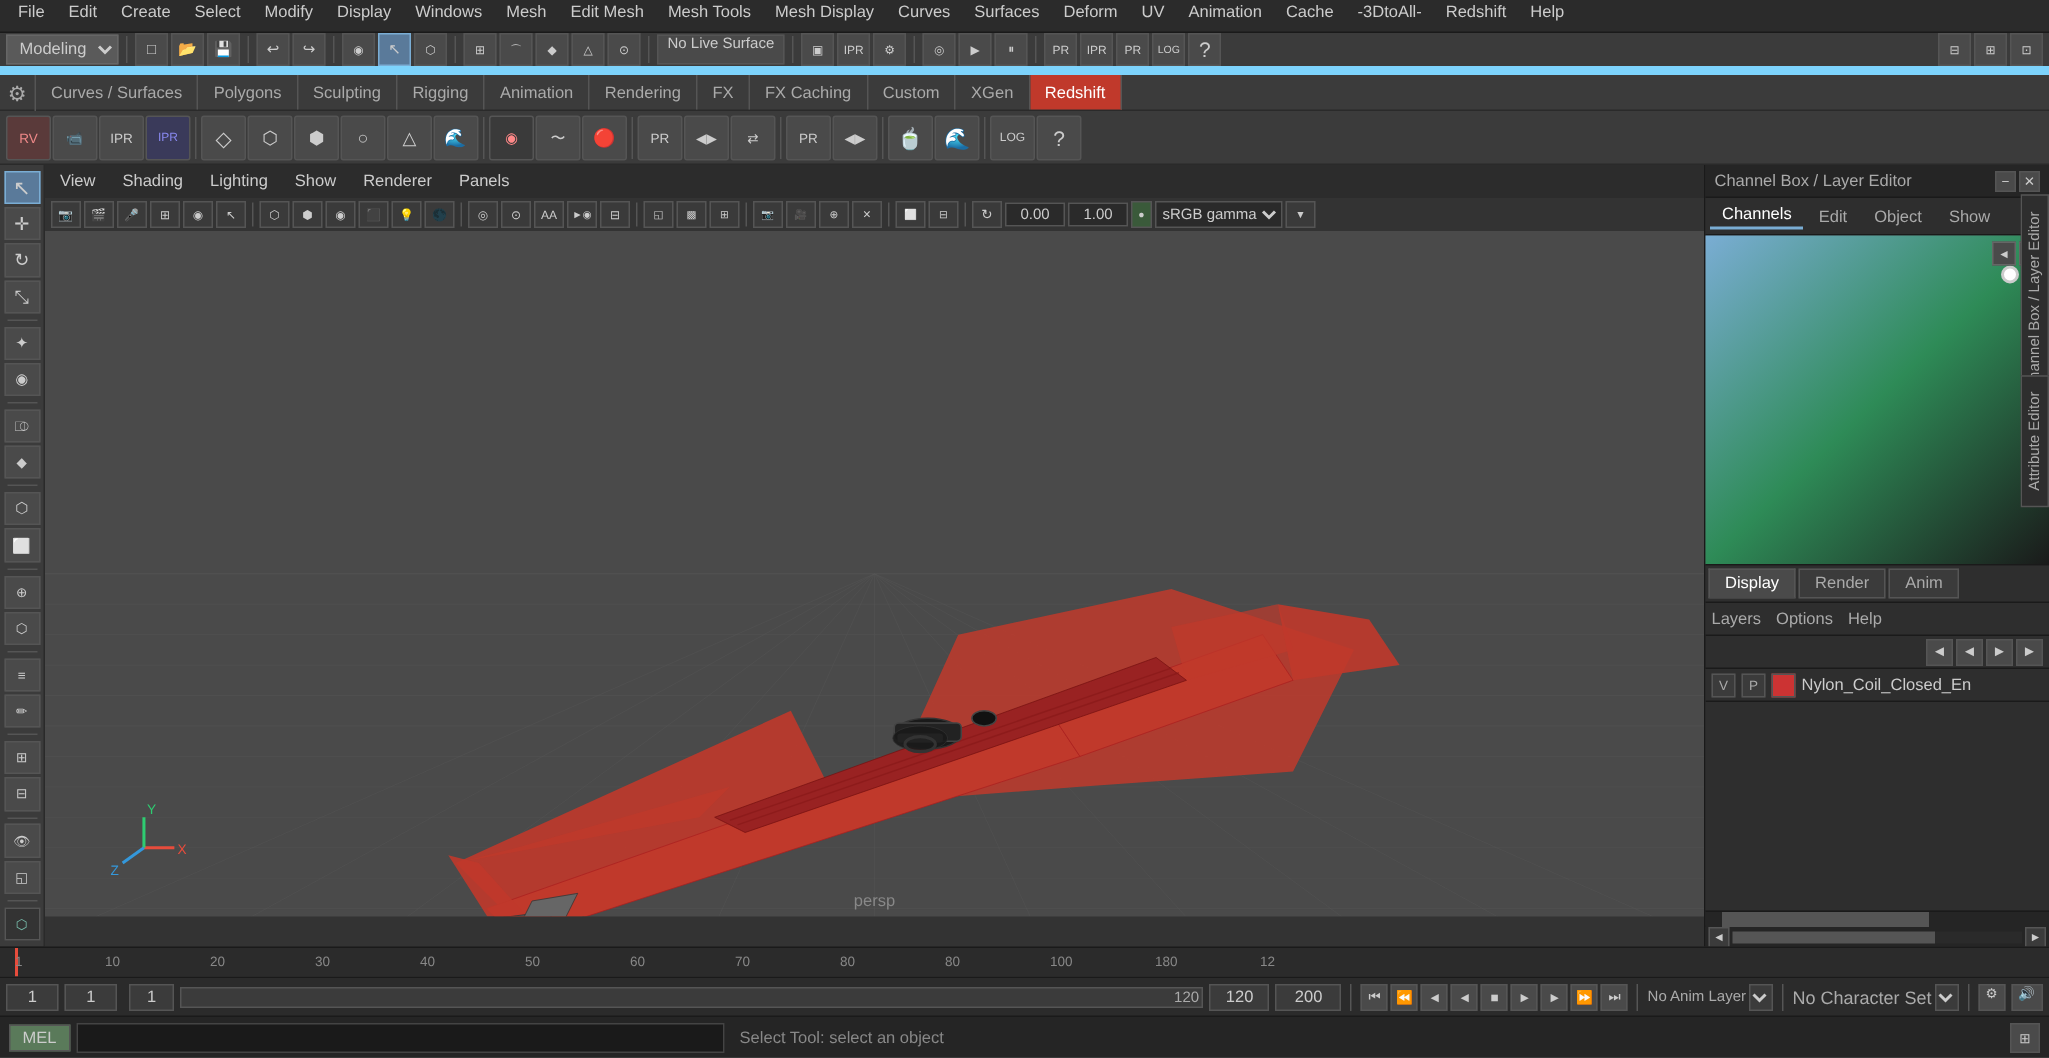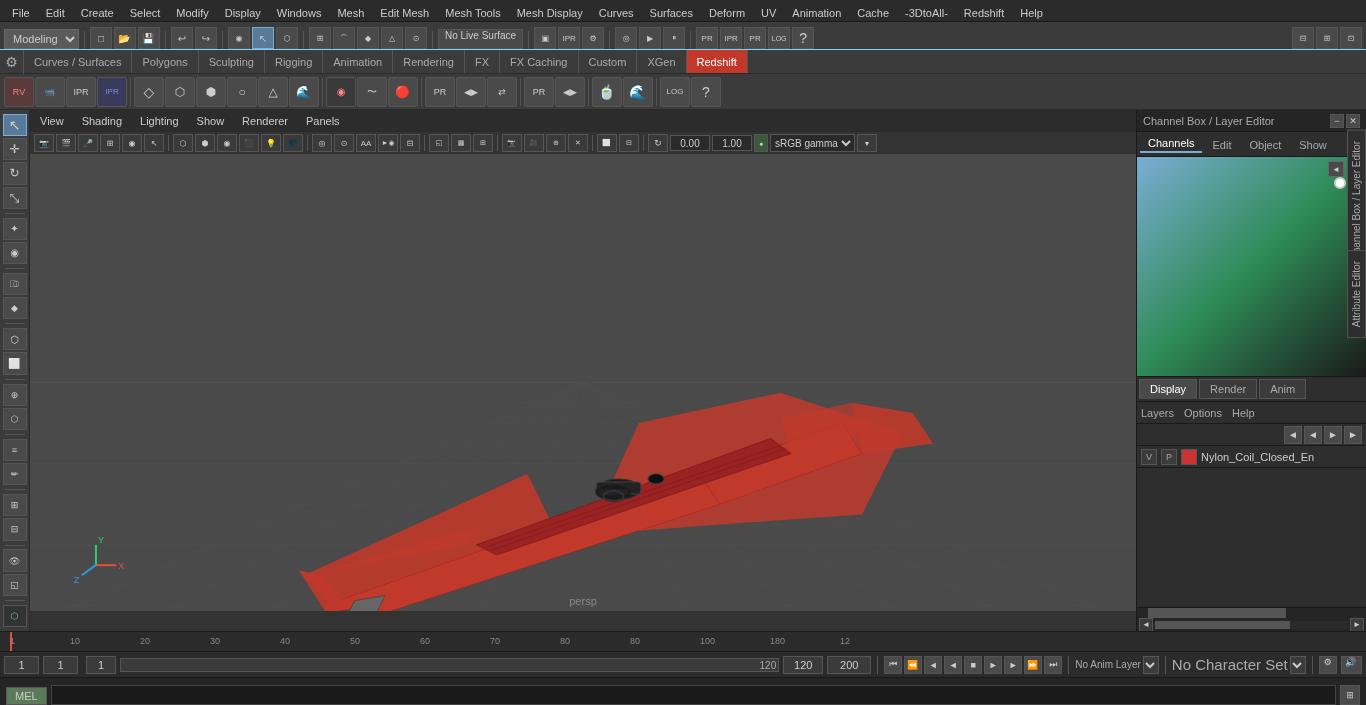--- a/index.html
+++ b/index.html
@@ -1,23 +1,23 @@
 <!DOCTYPE html>
 <html><head>
   <meta charset="utf-8">
   <style>
     * { margin: 0; padding: 0; box-sizing: border-box; }
     body { width: 1366px; height: 705px; background: #3b3b3b; font-family: 'Arial', sans-serif; font-size: 11px; color: #ccc; overflow: hidden; }
 
     
-    #menu-bar { display: flex; align-items: flex-end; background: #2b2b2b; height: 22px; padding: 0 4px; border-bottom: 1px solid #1a1a1a; }
+    #menu-bar { display: flex; align-items: flex-start; background: #2b2b2b; height: 22px; padding: 0 4px; border-bottom: 1px solid #1a1a1a; }
     .menu-item { padding: 2px 8px; cursor: pointer; color: #ccc; font-size: 11px; white-space: nowrap; }
 
     
-    #toolbar1 { display: flex; align-items: flex-end; background: #3b3b3b; height: 28px; padding: 0 4px; border-bottom: 1px solid #7dd3fc; gap: 2px; }
+    #toolbar1 { display: flex; align-items: center; background: #3b3b3b; height: 28px; padding: 0 4px; border-bottom: 6px solid #7dd3fc; gap: 2px; }
     .tb-select { background: #5a5a5a; border: 1px solid #666; color: #ccc; font-size: 11px; height: 20px; padding: 0 4px; }
     .tb-divider { width: 1px; height: 18px; background: #555; margin: 0 3px; }
     .tb-btn { width: 22px; height: 22px; background: #4a4a4a; border: 1px solid #555; display: flex; align-items: center; justify-content: center; cursor: pointer; font-size: 10px; color: #ccc; }
     .tb-btn.active { background: #5a7a9a; border-color: #7aadd4; }
     .tb-text-btn { height: 20px; background: #4a4a4a; border: 1px solid #555; color: #ccc; font-size: 10px; padding: 0 6px; cursor: pointer; white-space: nowrap; }
 
     
     #shelf-tabs { display: flex; align-items: center; background: #3b3b3b; height: 24px; border-bottom: 1px solid #2a2a2a; }
     .shelf-tab { padding: 3px 10px; font-size: 11px; color: #aaa; cursor: pointer; border-right: 1px solid #555; height: 100%; display: flex; align-items: center; }
     .shelf-tab.active { background: #c0392b; color: #fff; }
@@ -83,21 +83,21 @@
     
     #bottom-controls { height: 26px; background: #2b2b2b; border-top: 1px solid #1a1a1a; display: flex; align-items: center; gap: 4px; padding: 0 4px; }
     .bc-input { height: 18px; background: #3b3b3b; border: 1px solid #555; color: #ccc; font-size: 11px; text-align: center; }
     .bc-btn { height: 18px; background: #4a4a4a; border: 1px solid #555; color: #ccc; font-size: 9px; cursor: pointer; padding: 0 4px; }
     .bc-divider { width: 1px; height: 18px; background: #555; margin: 0 2px; }
     .bc-select { height: 18px; background: #3b3b3b; border: 1px solid #555; color: #ccc; font-size: 11px; }
     .bc-transport { display: flex; gap: 2px; align-items: center; }
     .bc-transport-btn { width: 18px; height: 18px; background: #4a4a4a; border: 1px solid #555; color: #ccc; font-size: 9px; cursor: pointer; display: flex; align-items: center; justify-content: center; }
 
     
-    #command-line { height: 28px; background: #252525; border-top: 1px solid #1a1a1a; display: flex; align-items: flex-end; gap: 4px; padding: 0 6px; }
+    #command-line { height: 28px; background: #252525; border-top: 1px solid #1a1a1a; display: flex; align-items: center; gap: 4px; padding: 0 6px; }
     .cl-input { flex: 1; height: 20px; background: #1a1a1a; border: 1px solid #444; color: #ccc; font-size: 11px; padding: 0 6px; }
     .cl-mel-btn { padding: 2px 8px; background: #4a4a4a; border: 1px solid #555; color: #ccc; font-size: 11px; cursor: pointer; }
     .cl-mel-btn.active { background: #5a7a5a; }
 
     
     #channel-box-label { position: fixed; right: 0; top: 130px; writing-mode: vertical-rl; transform: rotate(180deg); background: #2e2e2e; border: 1px solid #555; color: #aaa; font-size: 10px; padding: 10px 3px; cursor: pointer; }
     #attr-editor-label { position: fixed; right: 0; top: 250px; writing-mode: vertical-rl; transform: rotate(180deg); background: #2e2e2e; border: 1px solid #555; color: #aaa; font-size: 10px; padding: 10px 3px; cursor: pointer; }
   </style>
 </head>
 <body>
@@ -512,27 +512,28 @@
 
   <div class="bc-divider"></div>
   <div style="display:flex; align-items:center; gap:2px;">
     <span style="font-size:10px; color:#aaa;">No Anim Layer</span>
     <select class="bc-select" style="width:16px;">
       <option>▼</option>
     </select>
   </div>
   <div class="bc-divider"></div>
   <div style="display:flex; align-items:center; gap:2px;">
-    <span style="font-size:15px; color:#aaa;">No Character Set</span>
+    <span style="font-size:12px; color:#aaa;">No Character Set</span>
     <select class="bc-select" style="width:16px;">
       <option>▼</option>
     </select>
   </div>
   <div class="bc-divider"></div>
   <div class="bc-btn">⚙</div>
   <div class="bc-btn">🔊</div>
 </div>
 
 <div id="command-line">
   <button class="cl-mel-btn active">MEL</button>
   <input type="text" class="cl-input" style="">
+  <span style="font-size:11px; color:#888; flex:2; padding:0 6px;">Select Tool: select an object</span>
   <div style="width:20px; height:20px; background:#4a4a4a; border:1px solid #555; cursor:pointer; display:flex; align-items:center; justify-content:center; font-size:9px; color:#ccc;">⊞</div>
 </div>
 
 </body></html>

